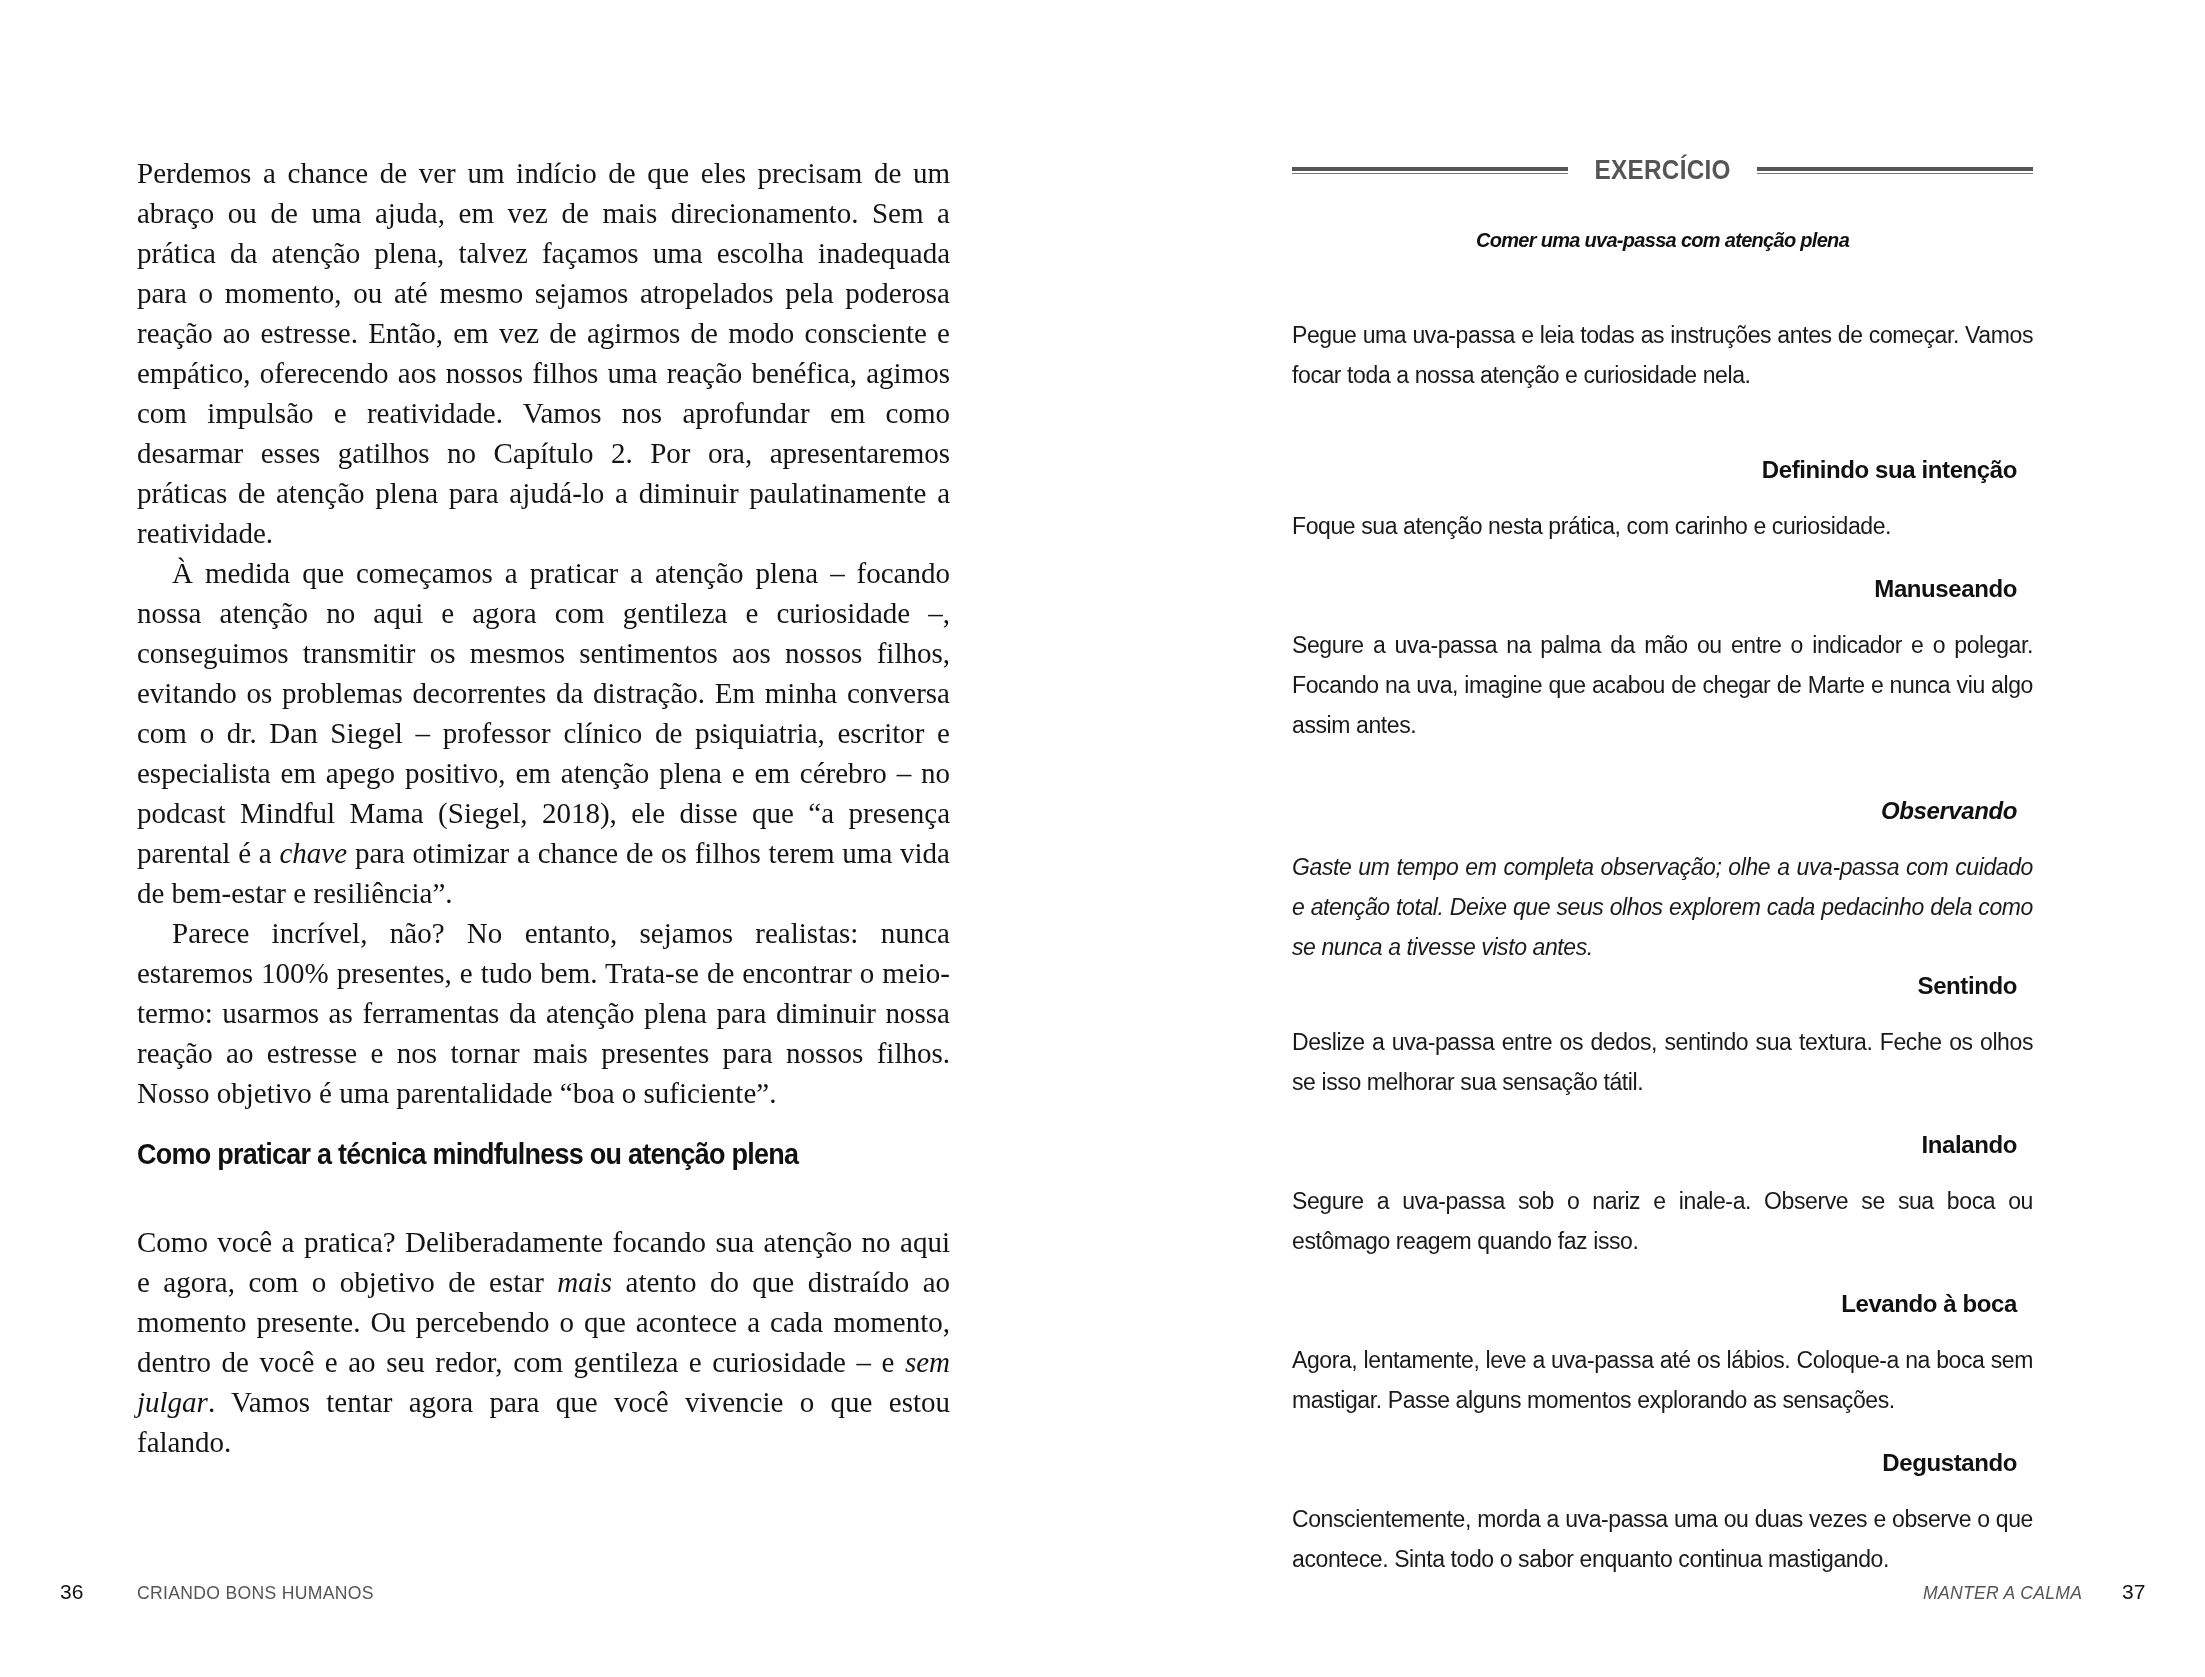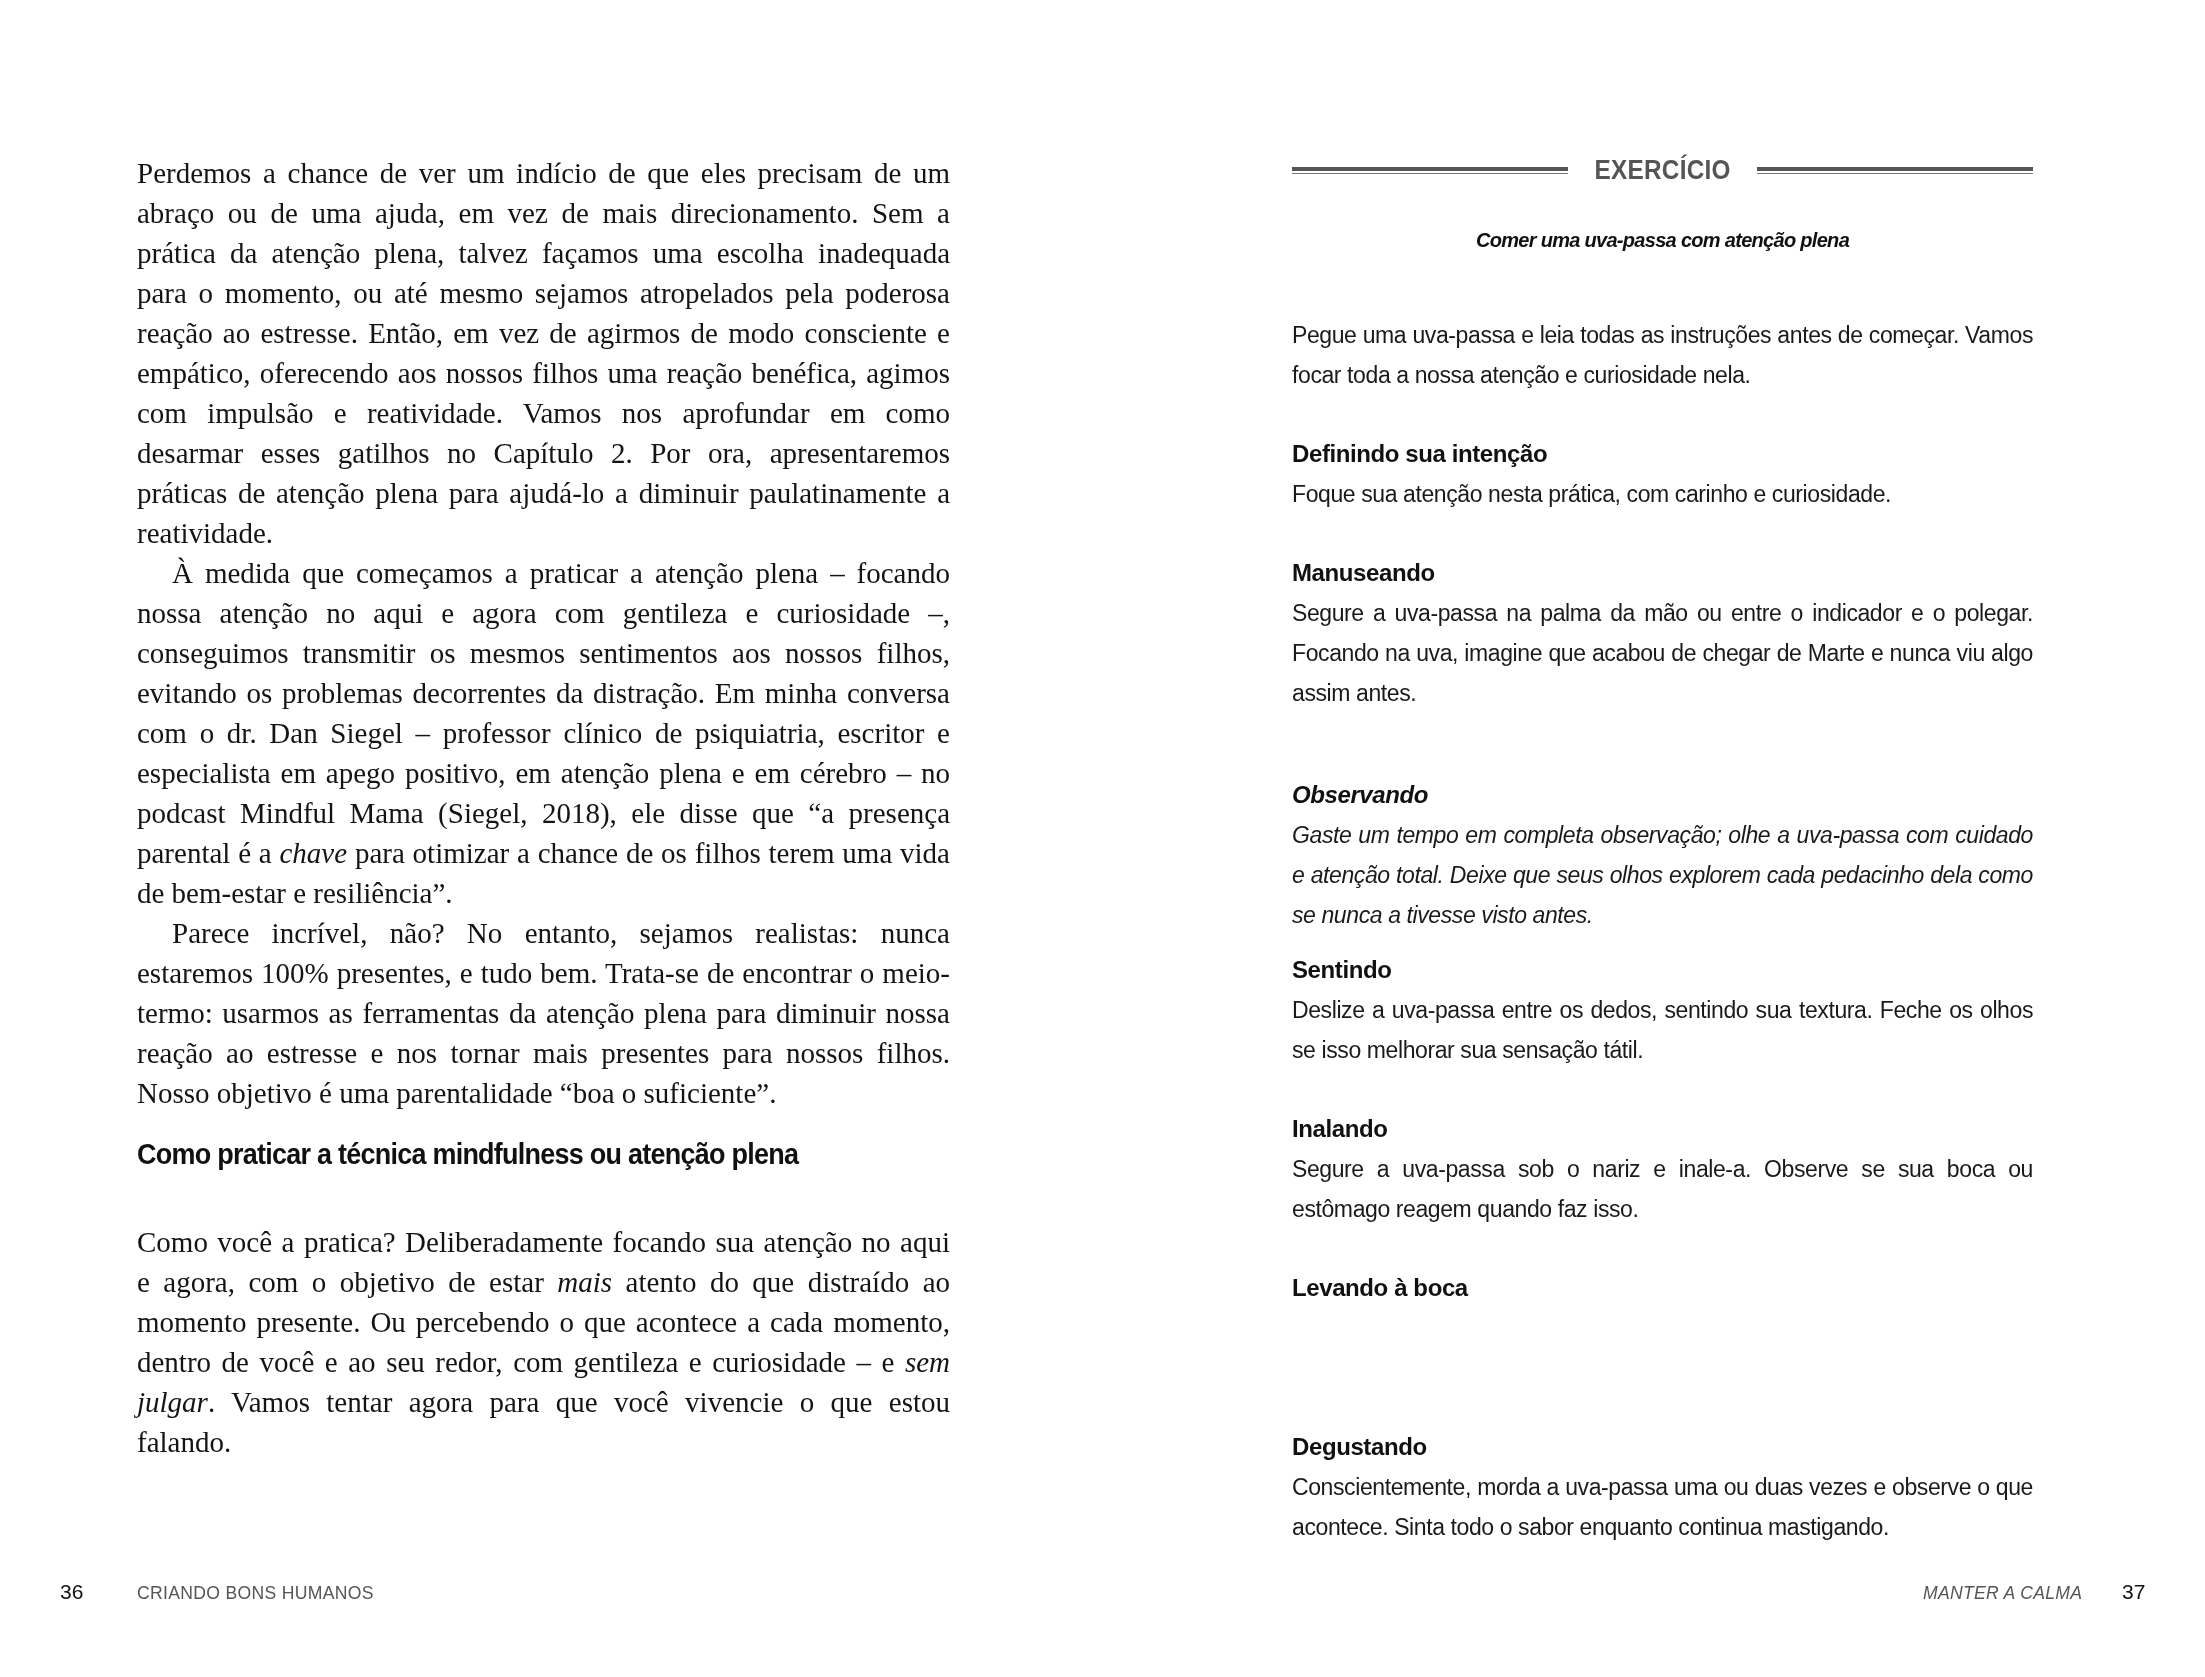--- a/index.html
+++ b/index.html
@@ -62,21 +62,21 @@
   .sans-block {
     position: absolute; left: 189px; width: 741px;
     font-family: "Liberation Sans", "DejaVu Sans", sans-serif;
     font-size: 23px; line-height: 40px; color: #1a1a1a; letter-spacing: -0.4px;
     text-align: justify;
   }
   .sans-block p { margin: 0; }
   .intro { top: 315px; }
   .step { position: absolute; left: 189px; width: 741px;
     font-family: "Liberation Sans", "DejaVu Sans", sans-serif; }
-  .step-title { font-weight: bold; font-size: 24px; line-height: 40px; color: #111; margin: 0; letter-spacing: -0.4px; }
+  .step-title { font-weight: bold; font-size: 24px; line-height: 40px; color: #111; margin: 16px; letter-spacing: -0.4px; text-align: right; }
   .step-text { font-size: 23px; line-height: 40px; color: #1a1a1a; margin: 0; letter-spacing: -0.4px; text-align: justify; }
 </style>
 </head>
 <body>
 
 <div class="page page-left">
   <div class="serif-block" id="block-1">
     <p>Perdemos a chance de ver um indício de que eles precisam de um abraço ou de uma ajuda, em vez de mais direcionamento. Sem a prática da atenção plena, talvez façamos uma escolha inadequada para o momento, ou até mesmo sejamos atropelados pela poderosa reação ao estresse. Então, em vez de agirmos de modo consciente e empático, oferecendo aos nossos filhos uma reação benéfica, agimos com impulsão e reatividade. Vamos nos aprofundar em como desarmar esses gatilhos no Capítulo 2. Por ora, apresentaremos práticas de atenção plena para ajudá-lo a diminuir paulatinamente a reatividade.</p>
     <p class="indent"><span>À medida que começamos a praticar a atenção plena – focando nossa atenção no aqui e agora com gentileza e curiosidade –, conseguimos transmitir os mesmos sentimentos aos nossos filhos, evitando os problemas decorrentes da distração. Em minha conversa com o dr. Dan Siegel – professor clínico de psiquiatria, escritor e especialista em apego positivo, em atenção plena e em cérebro – no podcast Mindful Mama (Siegel, 2018), ele disse que “a presença parental é a </span><em>chave</em><span> para otimizar a chance de os filhos terem uma vida de bem-estar e resiliência”.</span></p>
     <p class="indent">Parece incrível, não? No entanto, sejamos realistas: nunca estaremos 100% presentes, e tudo bem. Trata-se de encontrar o meio-termo: usarmos as ferramentas da atenção plena para diminuir nossa reação ao estresse e nos tornar mais presentes para nossos filhos. Nosso objetivo é uma parentalidade “boa o suficiente”.</p>
@@ -120,20 +120,21 @@
   <div class="step" style="top:950px;">
     <p class="step-title">Sentindo</p>
     <p class="step-text">Deslize a uva-passa entre os dedos, sentindo sua textura. Feche os olhos se isso melhorar sua sensação tátil.</p>
   </div>
   <div class="step" style="top:1109px;">
     <p class="step-title">Inalando</p>
     <p class="step-text">Segure a uva-passa sob o nariz e inale-a. Observe se sua boca ou estômago reagem quando faz isso.</p>
   </div>
   <div class="step" style="top:1268px;">
     <p class="step-title">Levando à boca</p>
+    <p class="step-text">Agora, lentamente, leve a uva-passa até os lábios. Coloque-a na boca sem mastigar. Passe alguns momentos explorando as sensações.</p>
   </div>
   <div class="step" style="top:1427px;">
     <p class="step-title">Degustando</p>
     <p class="step-text">Conscientemente, morda a uva-passa uma ou duas vezes e observe o que acontece. Sinta todo o sabor enquanto continua mastigando.</p>
   </div>
 
   <div class="footer-title" style="left:820px;font-style:italic;">MANTER A CALMA</div>
   <div class="footer-num" style="left:1019px;">37</div>
 </div>
 

